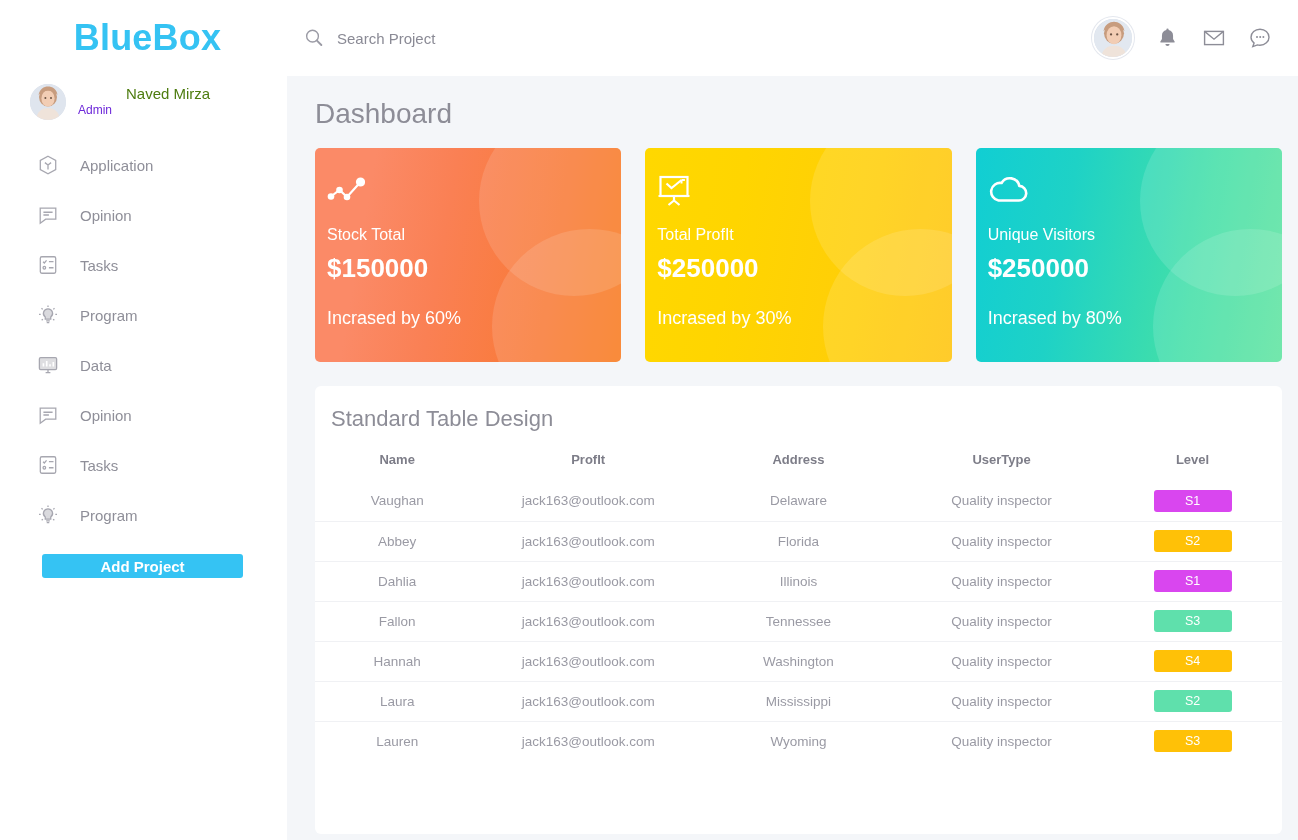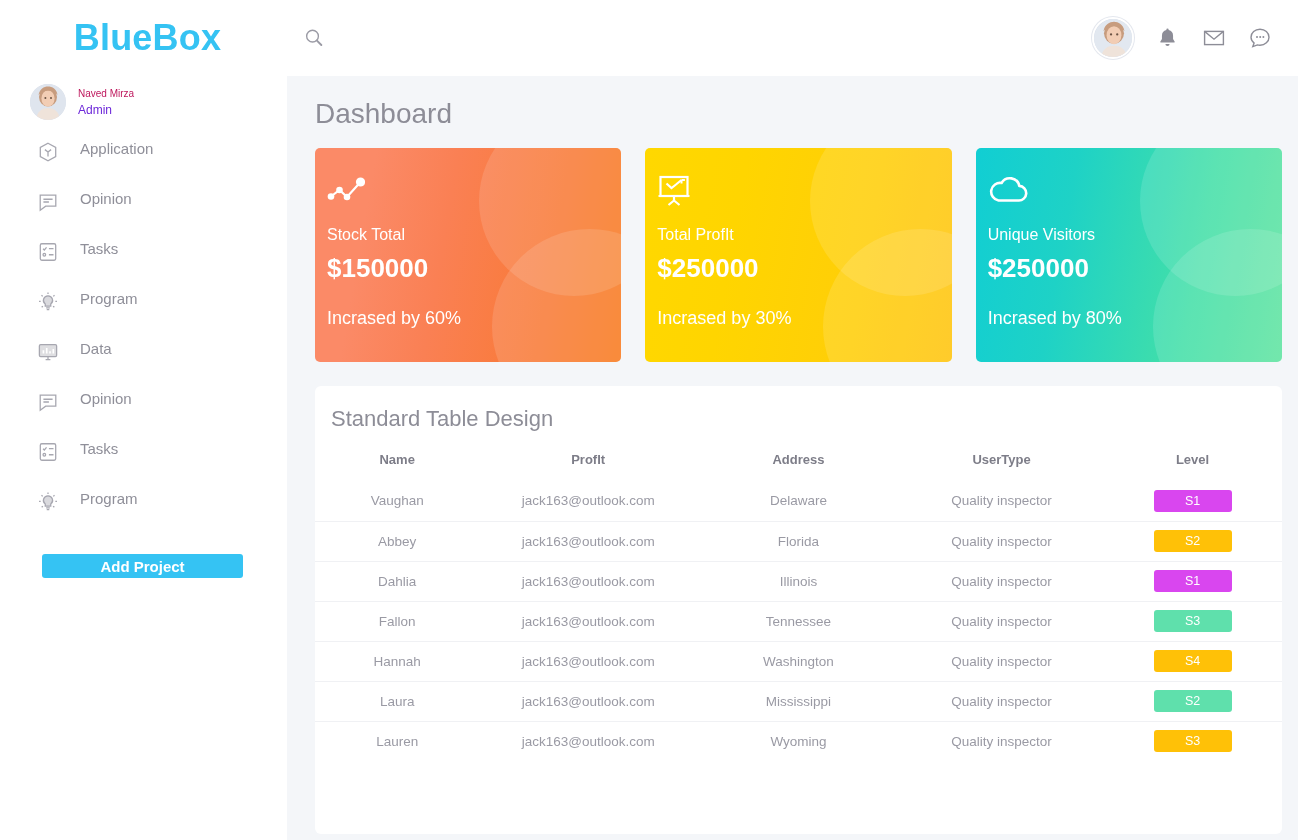--- a/index.html
+++ b/index.html
@@ -33,26 +33,26 @@
     padding: 6px 0 6px 30px;
     height: 52px;
     margin-bottom: 8px;
   }
   .avatar-sm {
     width: 36px; height: 36px; border-radius: 50%;
     overflow: hidden; flex: 0 0 36px; margin-right: 12px;
     background: #d9dfea;
   }
   .profile-names { display: flex; flex-direction: column; justify-content: center; }
-  .profile-name { font-size: 10px; color: #be185d; line-height: 16px; }
+  .profile-name { font-size: 15px; color: #4d7c0f; line-height: 16px; margin-left: 48px; }
   .profile-role { font-size: 12px; color: #6d28d9; line-height: 16px; }
 
   .nav { padding-top: 4px; }
   .nav-item {
-    display: flex; 
+    display: flex; align-items: center;
     height: 50px;
     padding-left: 36px;
     cursor: pointer;
   }
   .nav-icon {
     width: 24px; height: 24px; flex: 0 0 24px;
     margin-right: 20px;
     display: flex; align-items: center; justify-content: center;
     color: #a7a7b0;
   }
@@ -309,20 +309,21 @@
   <div class="right">
 
     <header class="topbar">
       <div class="search-box">
         <span class="search-icon">
           <svg width="22" height="22" viewBox="0 0 24 24" fill="none" stroke="#9b9ba5" stroke-width="1.5">
             <circle cx="10.4" cy="10" r="6.4"></circle>
             <path d="M15.2 14.8 20 19.6" stroke-width="2.1" stroke-linecap="round"></path>
           </svg>
         </span>
+        <input class="search-input" type="text" placeholder="Search Project" style="">
       </div>
 
       <div class="topbar-right">
         <div class="avatar-lg">
           <svg viewBox="0 0 42 42" width="40" height="40">
             <defs>
                 <clipPath id="cavl">
                   <circle cx="21" cy="21" r="21"></circle>
                 </clipPath>
               </defs>

